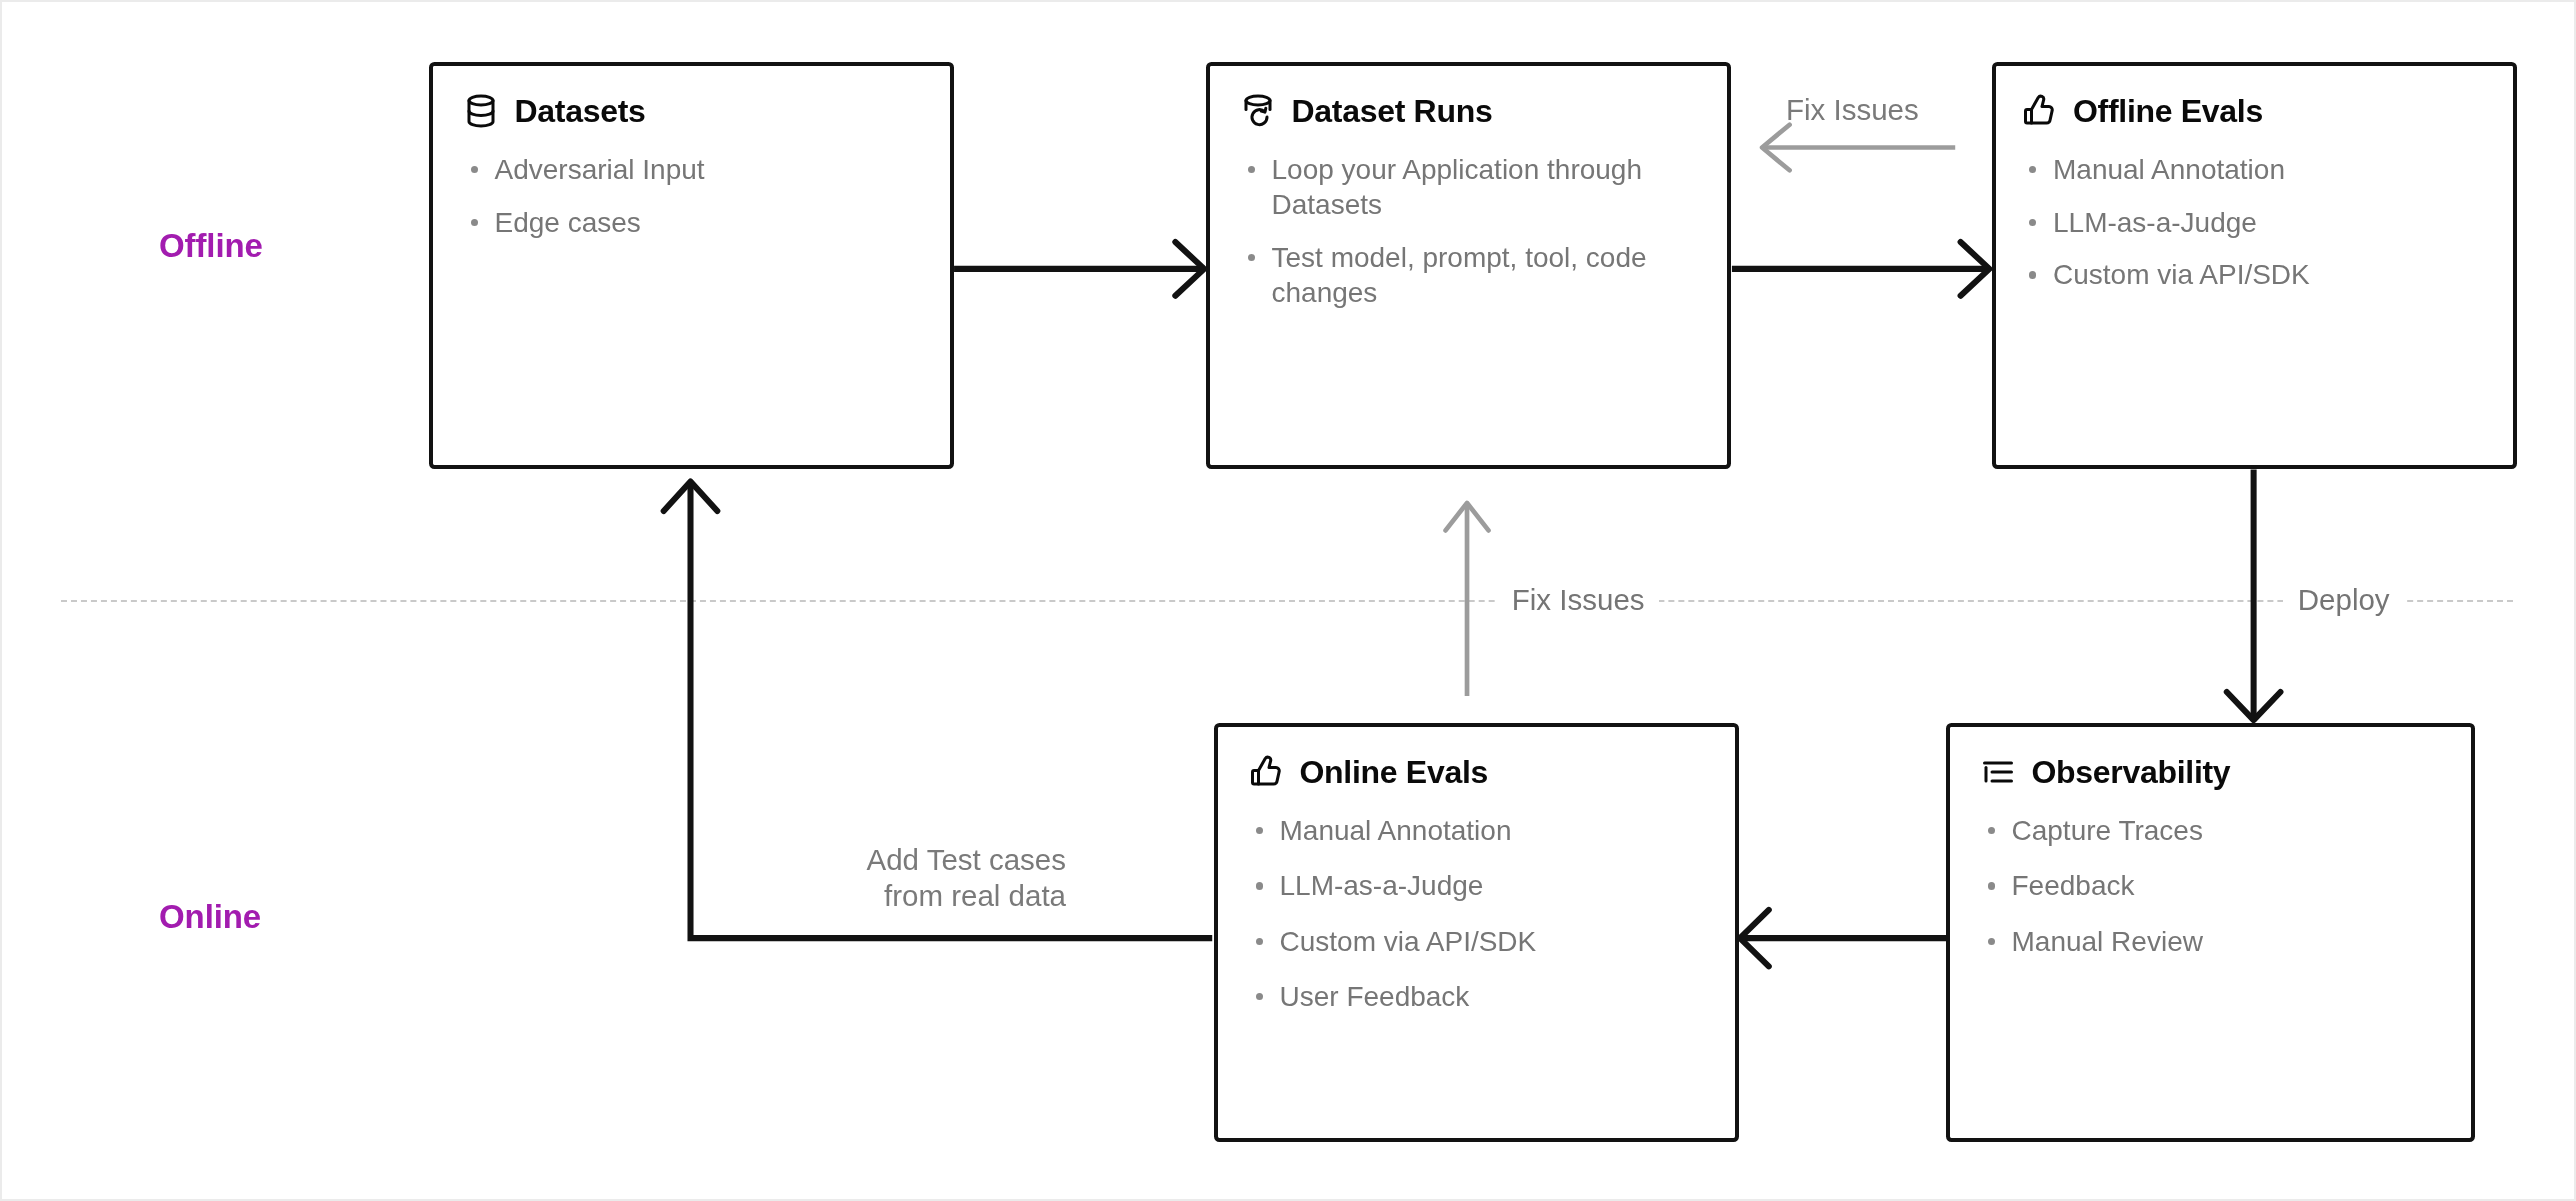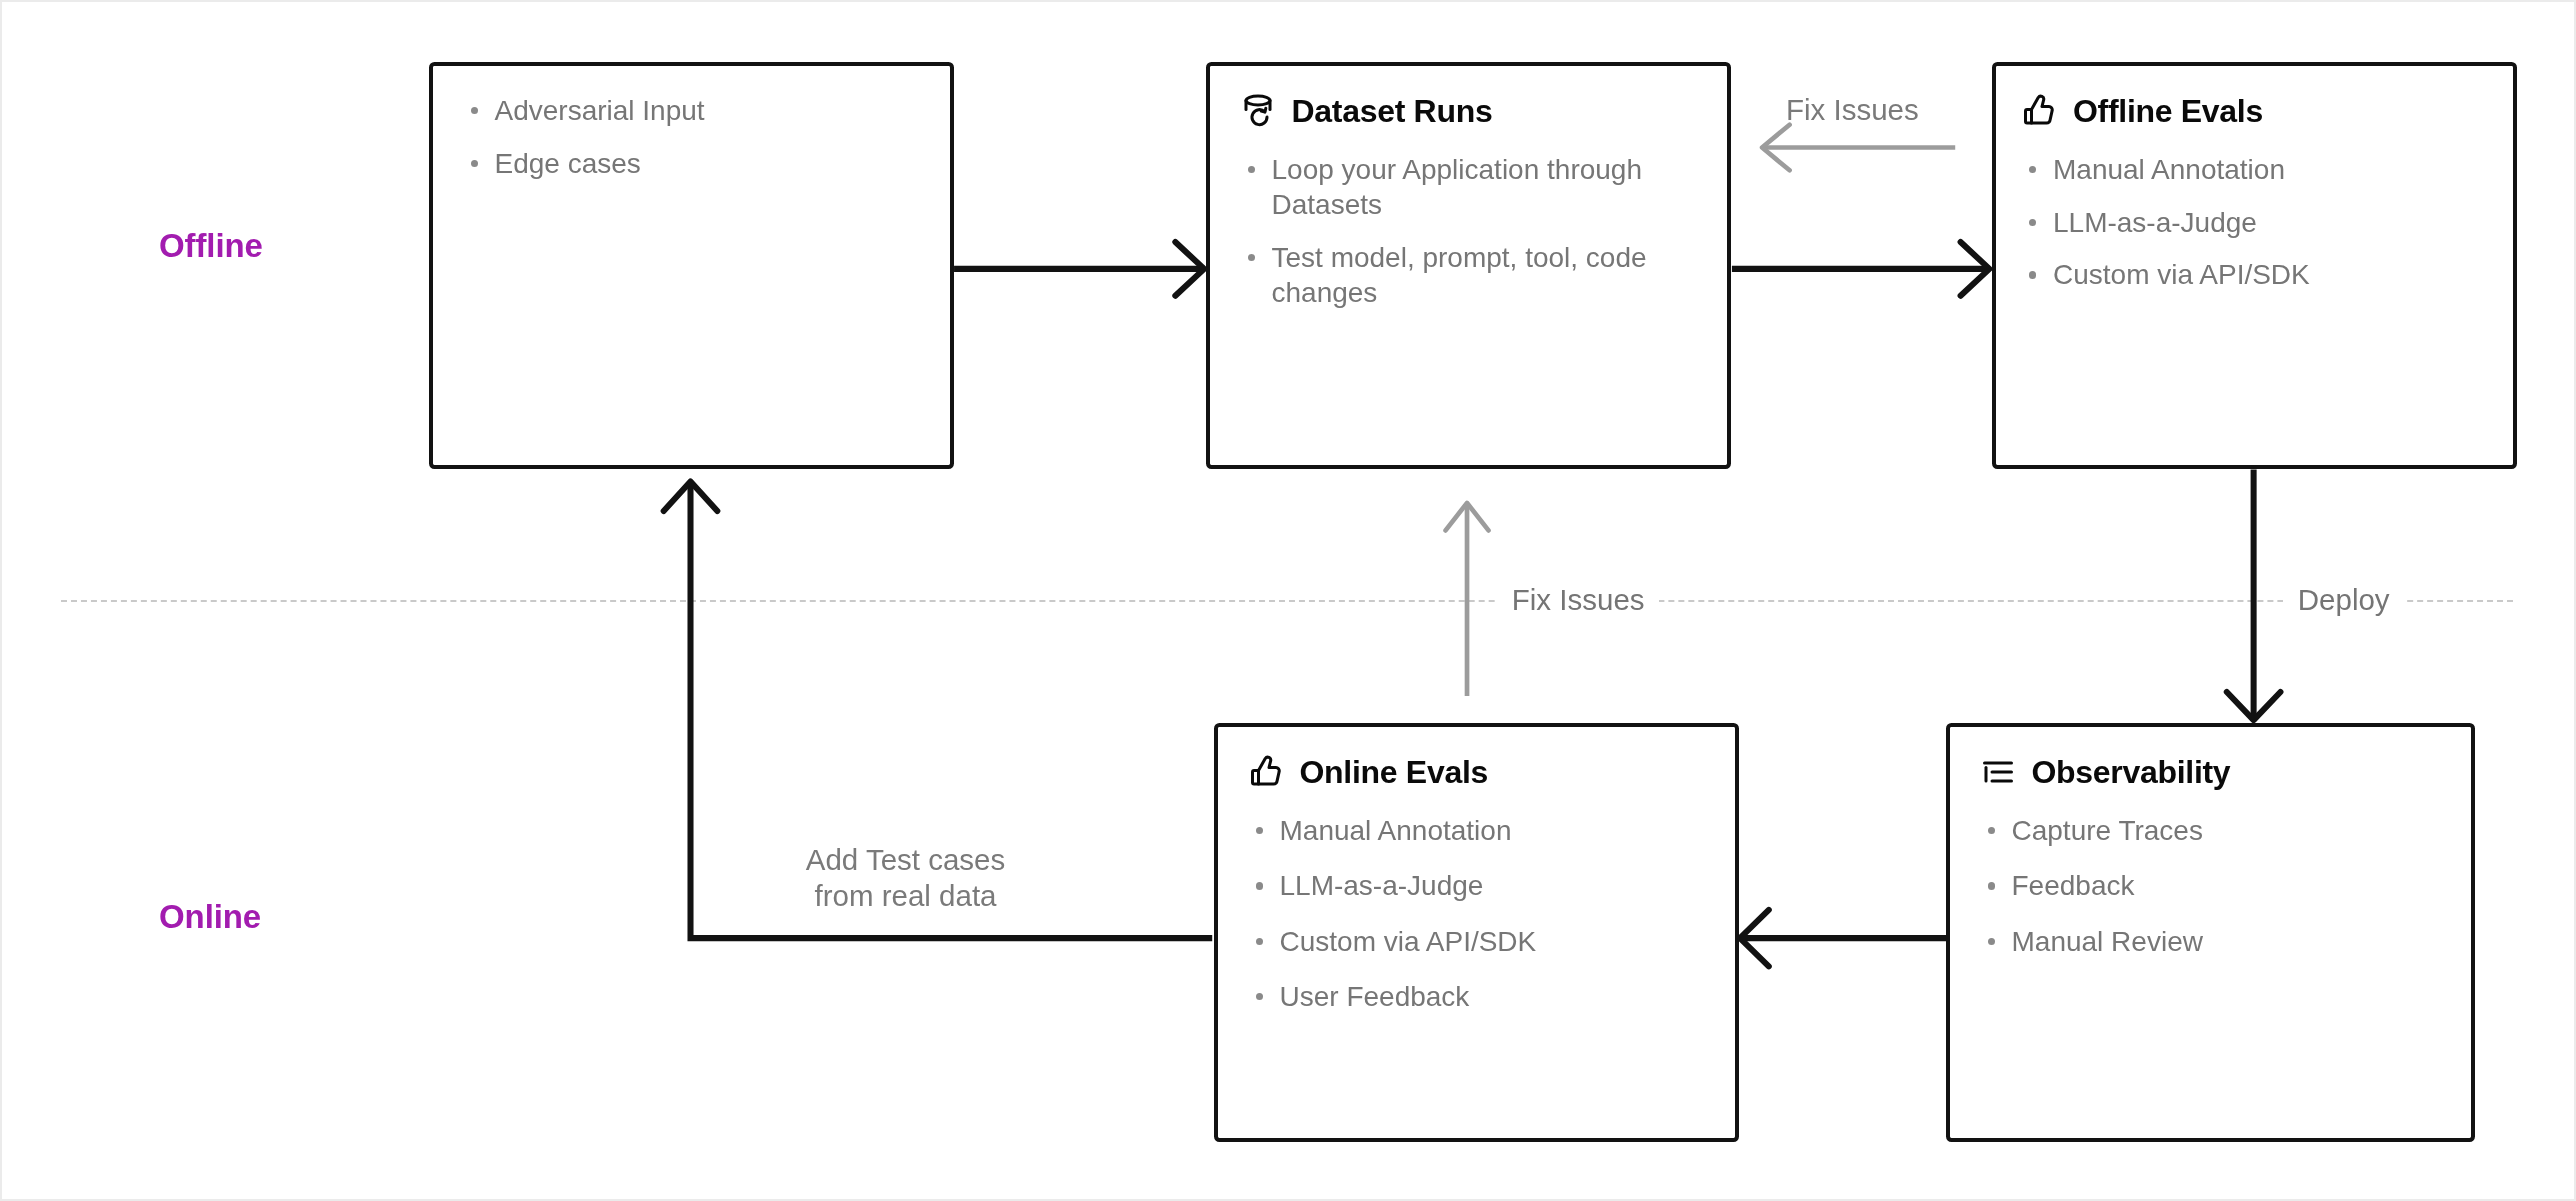--- a/index.html
+++ b/index.html
@@ -126,23 +126,23 @@
   
   .edge-label{
     position:absolute;
     font-size:29.5px;
     color:#7a7a7a;
     white-space:nowrap;
     line-height:1.22;
   }
   #edge-label-fix-top{ left:1784px; top:90px; }
   #edge-label-add-tests{
-    left:787px; top:840px;
+    left:831px; top:840px;
     width:233px;
-    text-align:center;
+    text-align:right;
     white-space:normal;
   }
 </style>
 </head>
 <body>
 
 <div id="canvas">
 
   <div class="lane-label" id="lane-offline">Offline</div>
   <div class="lane-label" id="lane-online">Online</div>
@@ -186,20 +186,30 @@
     <g>
       <line x1="2184" y1="1035" x2="2184" y2="748" stroke="#9c9c9c" stroke-width="7"></line>
       <polyline points="2152,788 2184,747 2216,788" fill="none" stroke="#9c9c9c" stroke-width="7" stroke-linecap="round" stroke-linejoin="round"></polyline>
     </g>
   </svg>
 
   <div class="edge-label" id="edge-label-fix-top">Fix Issues</div>
   <div class="edge-label" id="edge-label-add-tests">Add Test cases from real data</div>
 
   <div class="node" id="node-datasets">
+    <div class="node-head">
+      <span class="node-icon">
+        <svg viewBox="0 0 24 24" fill="none" stroke="currentColor" stroke-width="2" stroke-linecap="round" stroke-linejoin="round">
+          <ellipse cx="12" cy="5" rx="8" ry="3"></ellipse>
+          <path d="M4 5v14c0 1.66 3.58 3 8 3s8-1.34 8-3V5"></path>
+          <path d="M4 12c0 1.66 3.58 3 8 3s8-1.34 8-3"></path>
+        </svg>
+      </span>
+      <span class="node-title">Datasets</span>
+    </div>
     <ul class="node-list">
       <li>Adversarial Input</li>
       <li>Edge cases</li>
     </ul>
   </div>
 
   <div class="node" id="node-dataset-runs">
     <div class="node-head">
       <span class="node-icon">
         <svg viewBox="0 0 24 24" fill="none" stroke="currentColor" stroke-width="2" stroke-linecap="round" stroke-linejoin="round">

